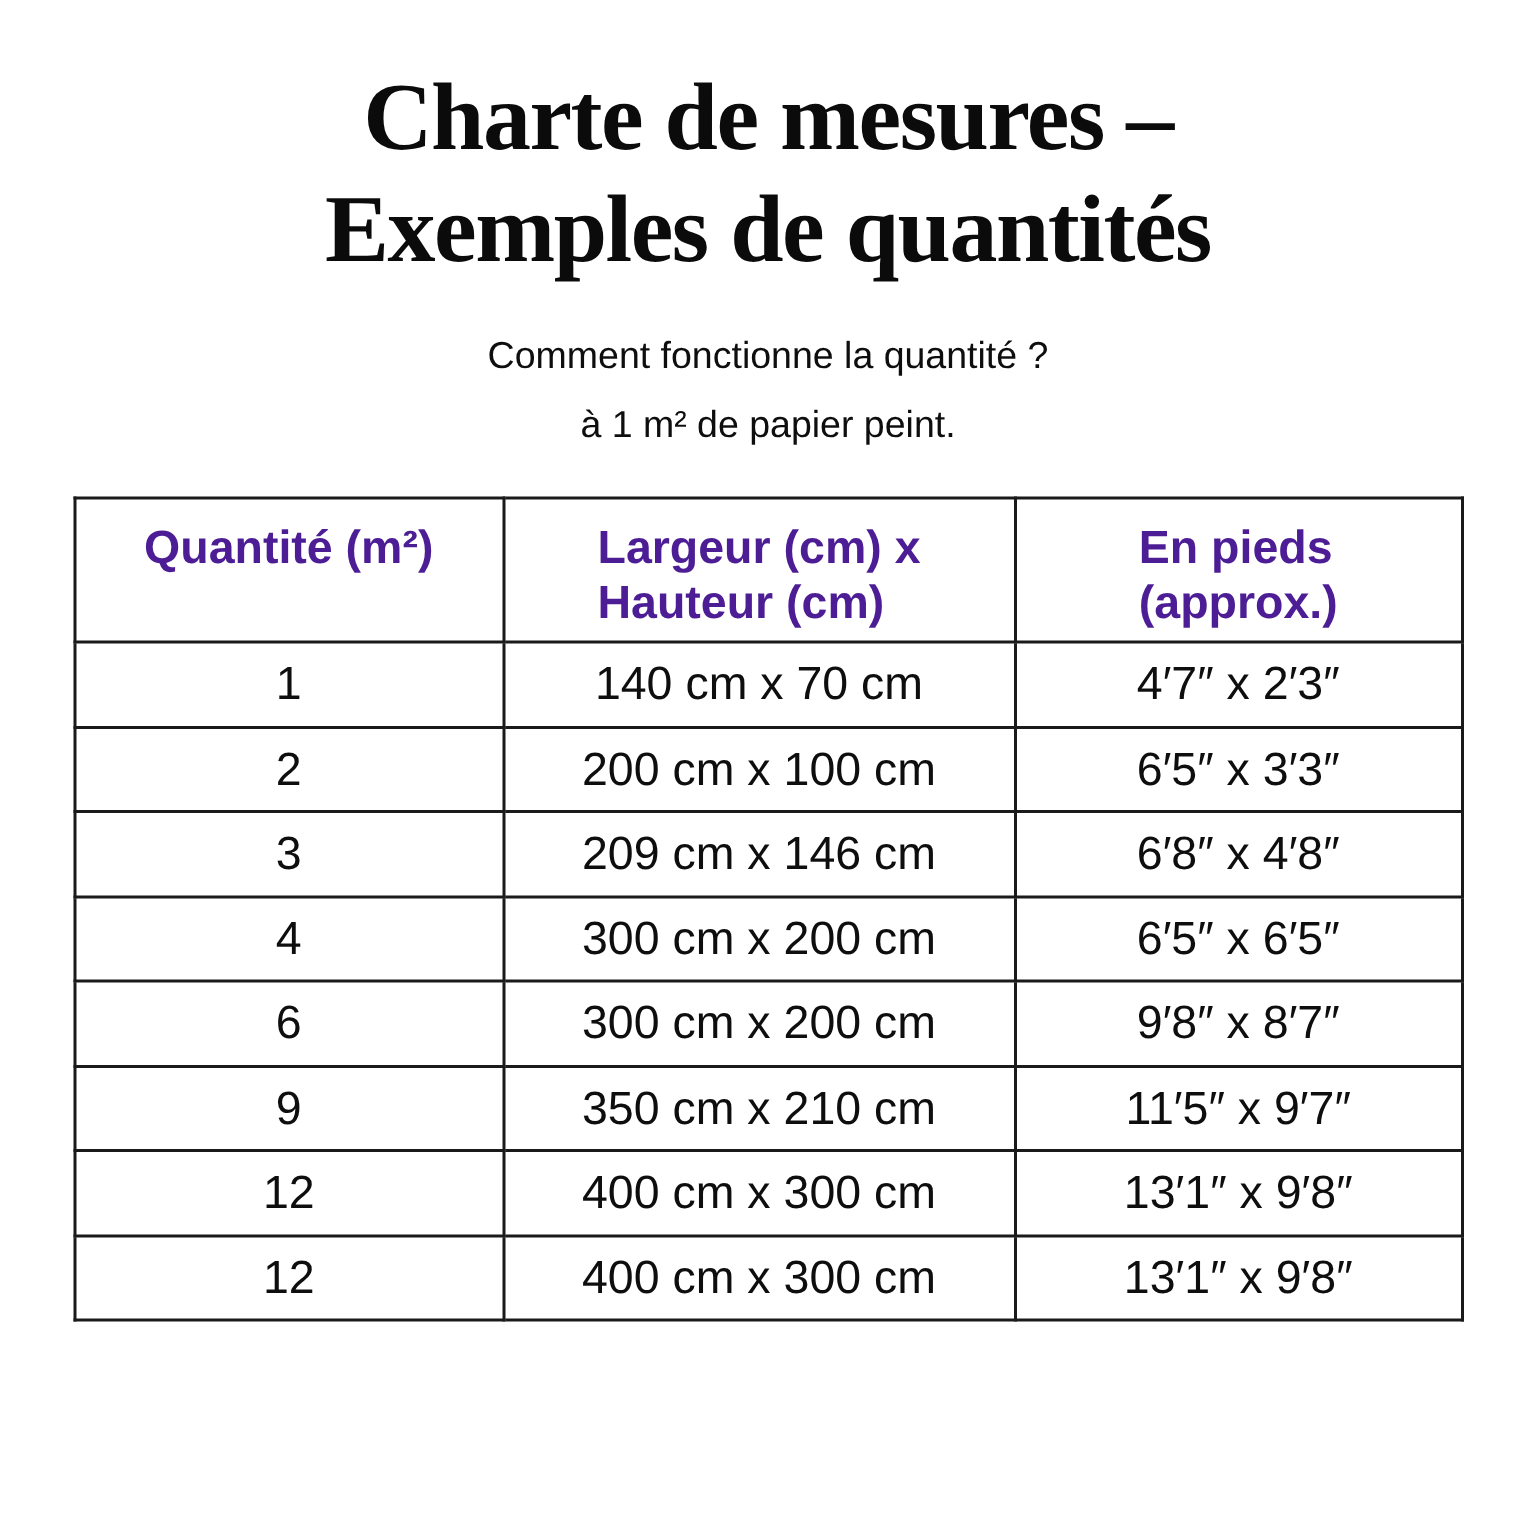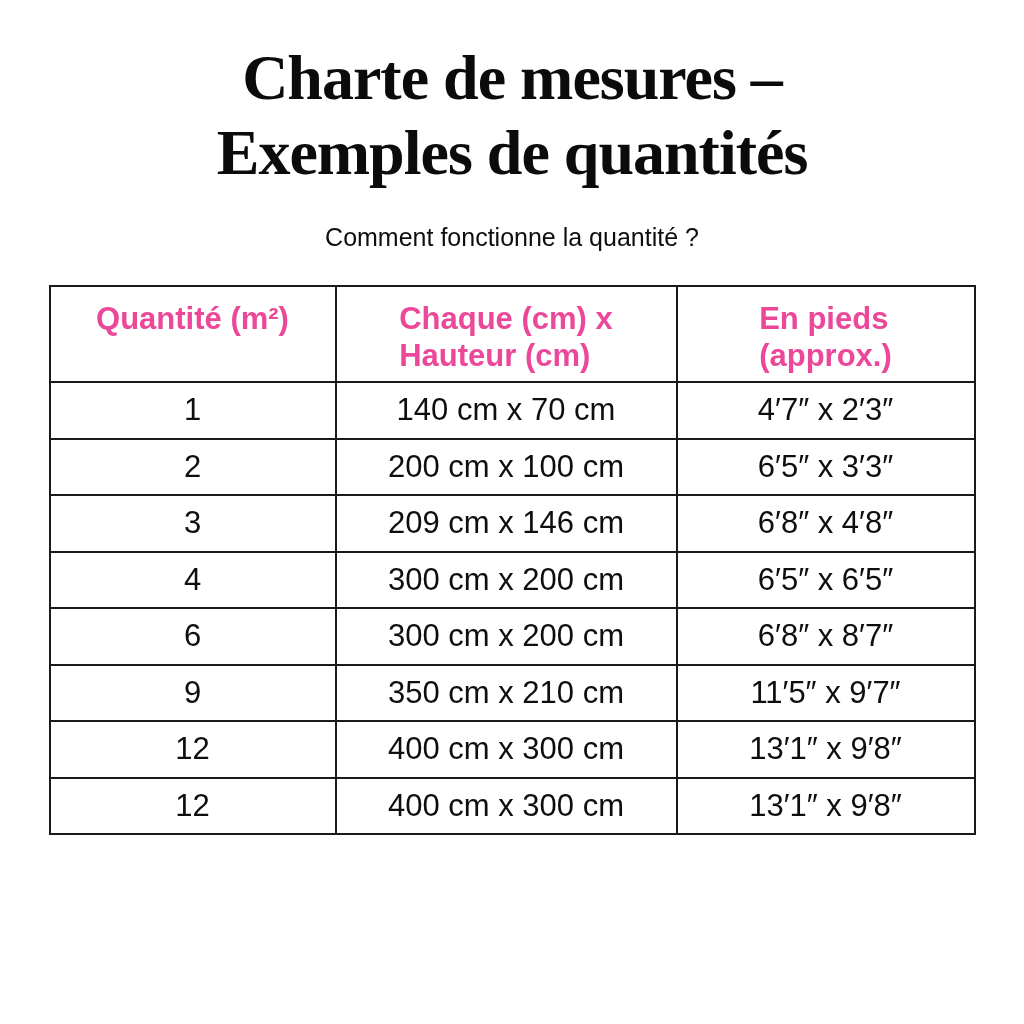--- a/index.html
+++ b/index.html
@@ -57,21 +57,21 @@
     overflow: hidden;
   }
   table.measure-table th {
     height: 96px;
     box-sizing: border-box;
     vertical-align: top;
     padding-top: 13px;
     font-size: 31px;
     line-height: 37px;
     font-weight: 700;
-    color: #ec4899;
+    color: #4c1d95;
   }
   .hdr-block {
     display: inline-block;
     text-align: left;
   }
   .hdr-block.single { text-align: center; }
   .hdr-line { display: block; }
   table.measure-table td {
     height: 56.5px;
     box-sizing: border-box;
@@ -87,38 +87,39 @@
 
 <div class="page">
 
   <h1 class="title">
     <span class="title-line">Charte de mesures –</span>
     <span class="title-line">Exemples de quantités</span>
   </h1>
 
   <p class="subtitle">
     <span class="subtitle-line">Comment fonctionne la quantité ?</span>
+    <span class="subtitle-line">à 1 m² de papier peint.</span>
   </p>
 
   <table class="measure-table">
     <colgroup>
       <col class="c1">
         <col class="c2">
         <col class="c3">
     </colgroup>
     <thead>
       <tr>
         <th>
           <span class="hdr-block single">
             <span class="hdr-line">Quantité (m²)</span>
           </span>
         </th>
         <th>
           <span class="hdr-block">
-            <span class="hdr-line">Chaque (cm) x</span>
+            <span class="hdr-line">Largeur (cm) x</span>
             <span class="hdr-line">Hauteur (cm)</span>
           </span>
         </th>
         <th>
           <span class="hdr-block">
             <span class="hdr-line">En pieds</span>
             <span class="hdr-line">(approx.)</span>
           </span>
         </th>
       </tr>
@@ -140,21 +141,21 @@
           <td>6′8″ x 4′8″</td>
         </tr>
         <tr>
           <td>4</td>
           <td>300 cm x 200 cm</td>
           <td>6′5″ x 6′5″</td>
         </tr>
         <tr>
           <td>6</td>
           <td>300 cm x 200 cm</td>
-          <td>6′8″ x 8′7″</td>
+          <td>9′8″ x 8′7″</td>
         </tr>
         <tr>
           <td>9</td>
           <td>350 cm x 210 cm</td>
           <td>11′5″ x 9′7″</td>
         </tr>
         <tr>
           <td>12</td>
           <td>400 cm x 300 cm</td>
           <td>13′1″ x 9′8″</td>

